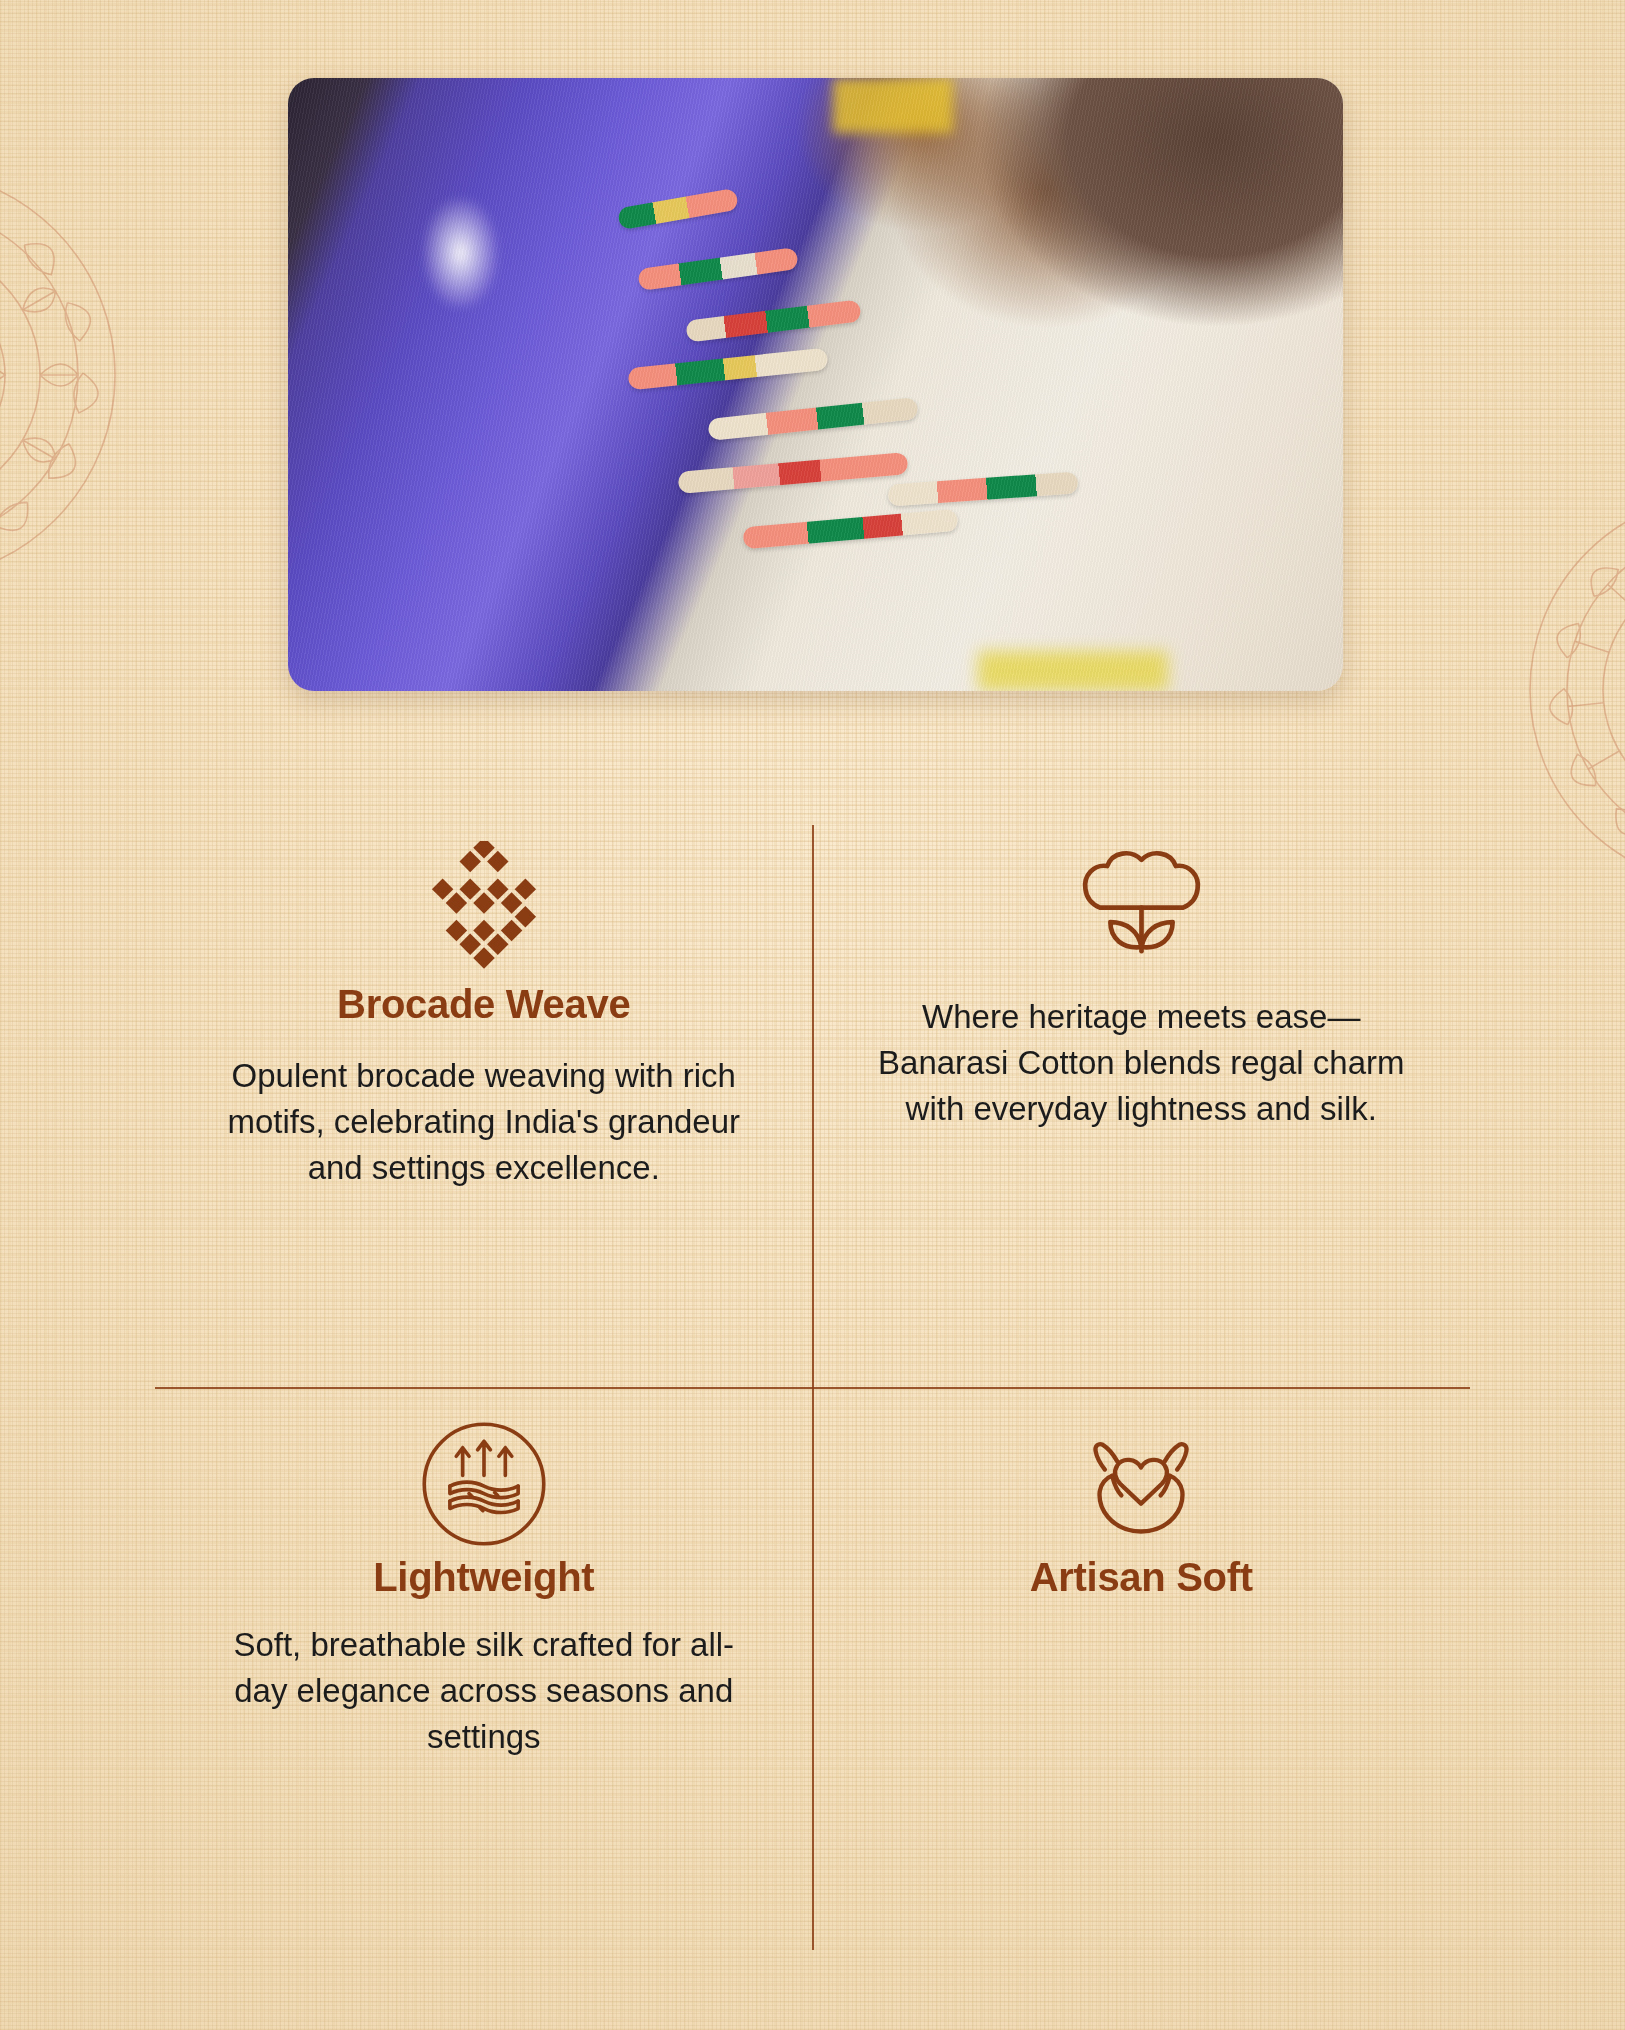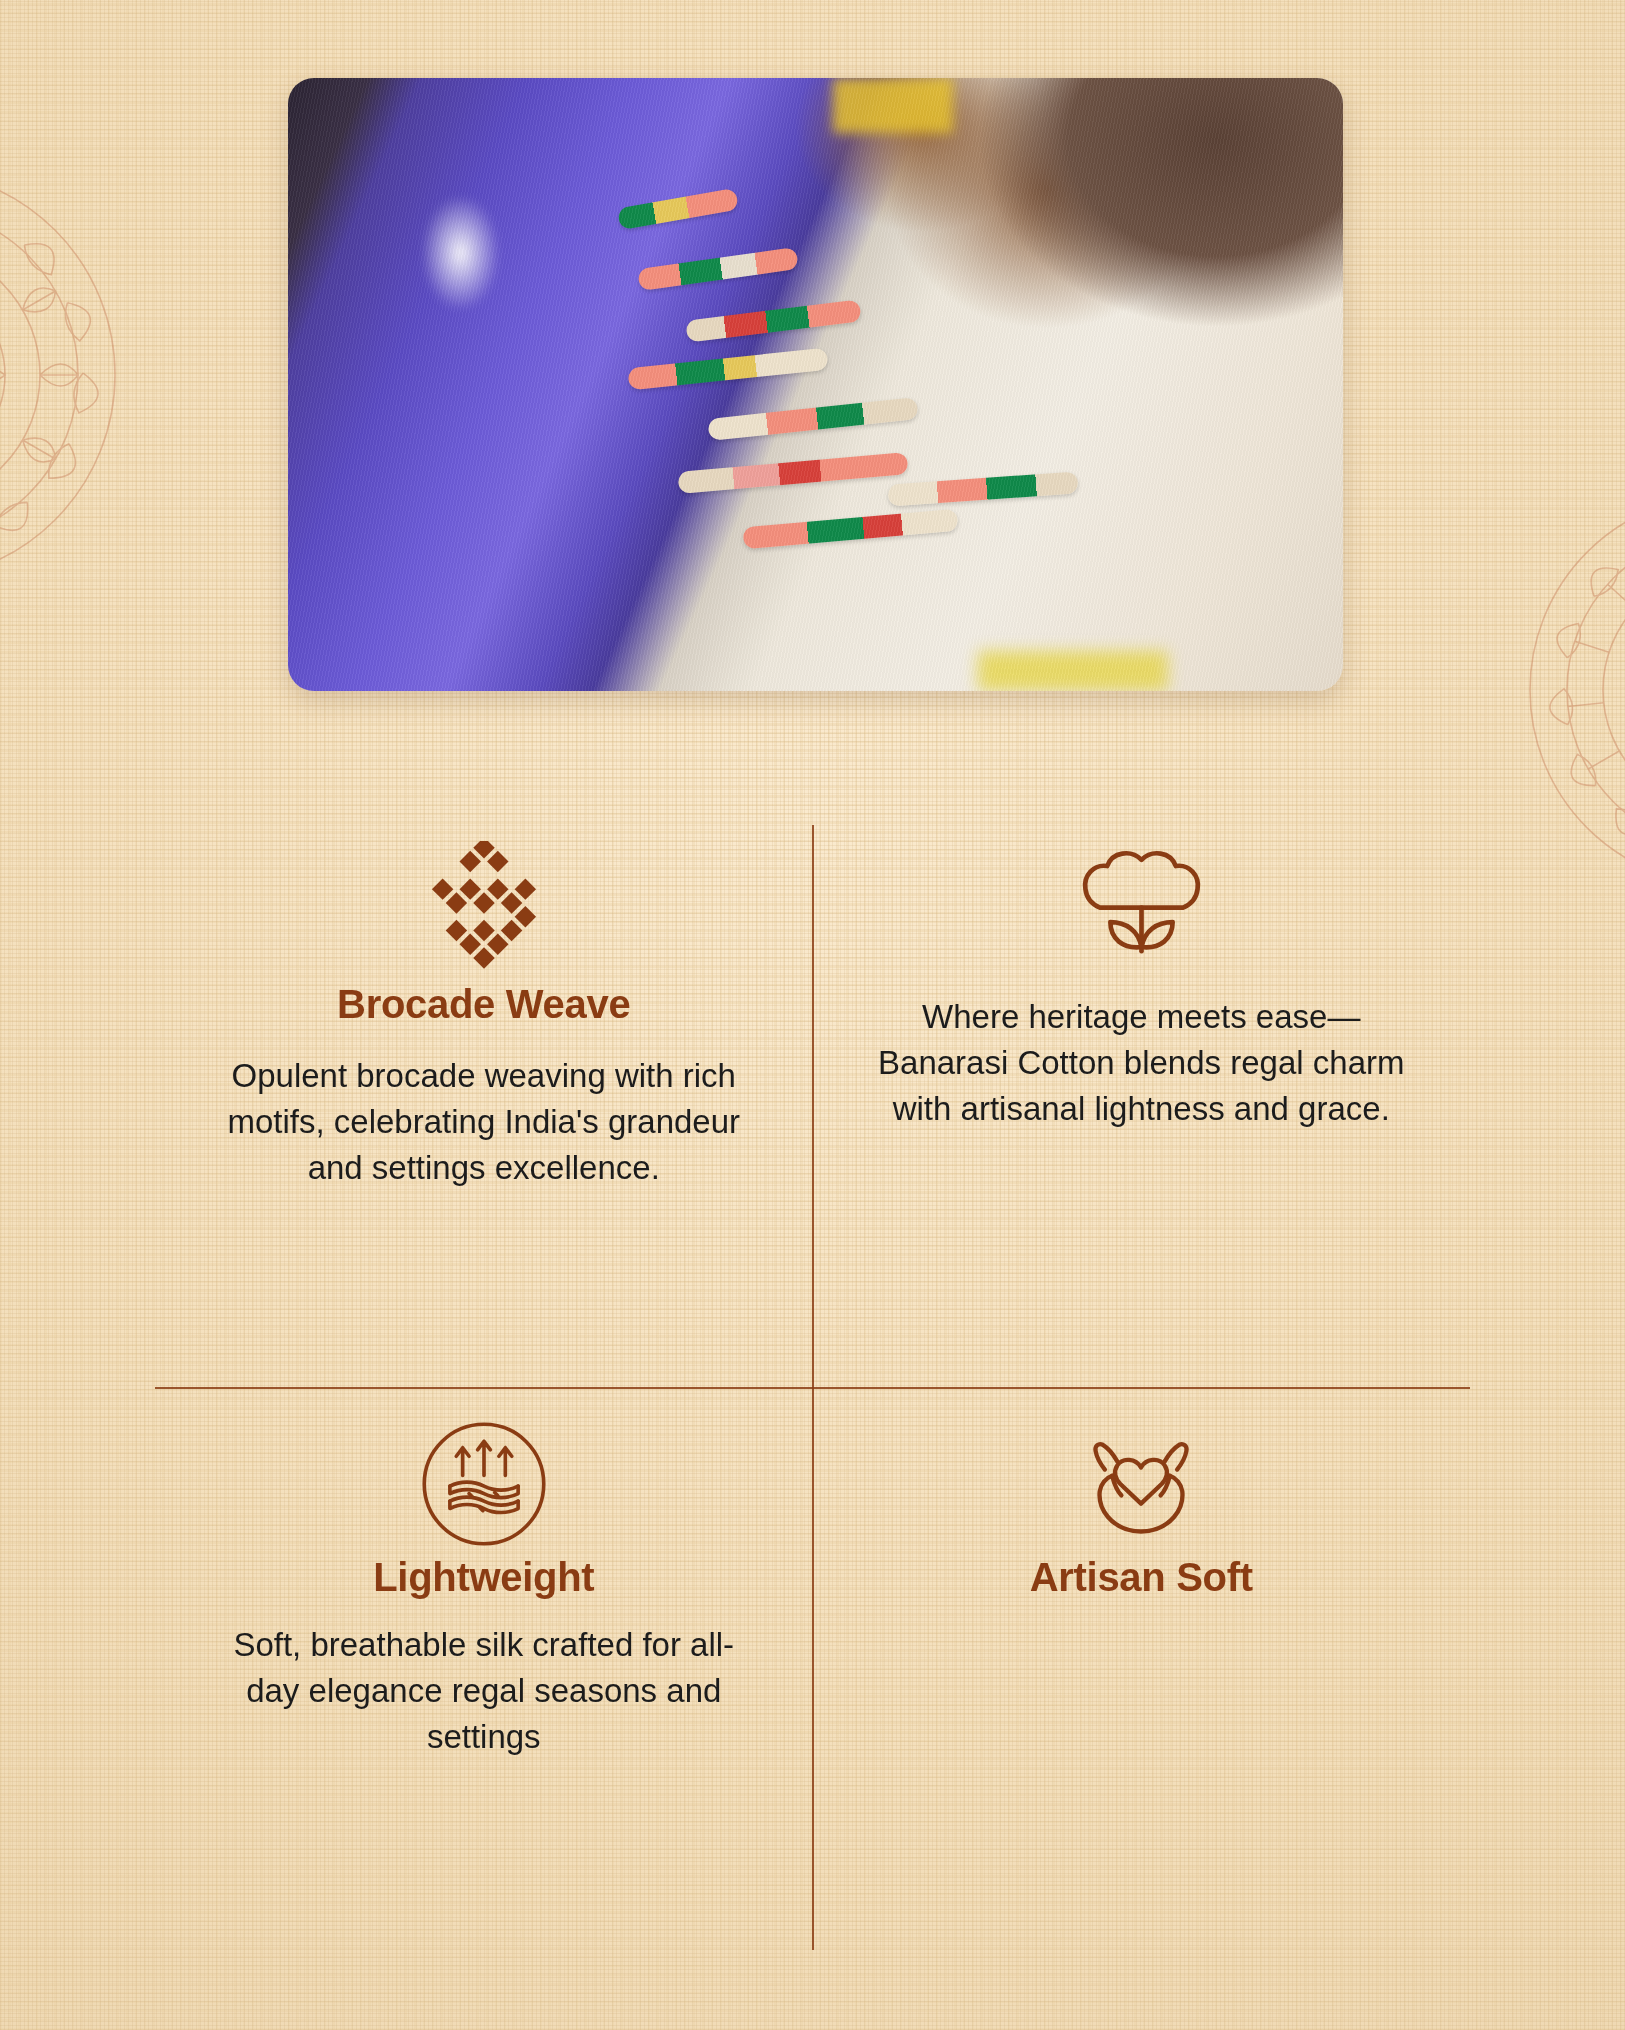--- a/index.html
+++ b/index.html
@@ -514,39 +514,39 @@
 
     <div class="feature">
       <div class="icon">
         <svg width="135" height="125" viewBox="0 0 130 120" fill="none" stroke="#8a3c13" stroke-width="4.5" stroke-linecap="round" stroke-linejoin="round">
           <path d="M65 16c10-10 28-8 33 6 13-2 23 9 21 22-1 9-7 15-14 18H25c-7-3-13-9-14-18-2-13 8-24 21-22 5-14 23-16 33-6z"></path>
           <path d="M65 62v42"></path>
           <path d="M65 100c-3-16-15-24-30-24 0 16 12 26 30 24z"></path>
           <path d="M65 100c3-16 15-24 30-24 0 16-12 26-30 24z"></path>
         </svg>
       </div>
-      <div class="desc">Where heritage meets ease—Banarasi Cotton blends regal charm with artisanal lightness and grace.</div>
+      <div class="desc">Where heritage meets ease—Banarasi Cotton blends regal charm with everyday lightness and silk.</div>
     </div>
 
     <div class="feature row2">
       <div class="icon">
         <svg width="128" height="128" viewBox="0 0 120 120" fill="none" stroke="#8a3c13" stroke-width="3.4" stroke-linecap="round" stroke-linejoin="round">
           <circle cx="60" cy="60" r="56"></circle>
           <path d="M40 52V26M40 26l-6 8M40 26l6 8"></path>
           <path d="M60 52V20M60 20l-6 8M60 20l6 8"></path>
           <path d="M80 52V26M80 26l-6 8M80 26l6 8"></path>
           <path d="M28 62c10-5 22-5 32 0 10 5 22 5 32 0"></path>
           <path d="M28 62v7c10-5 22-5 32 0 10 5 22 5 32 0v-7"></path>
           <path d="M28 76c10-5 22-5 32 0 10 5 22 5 32 0"></path>
           <path d="M28 76v7c10-5 22-5 32 0 10 5 22 5 32 0v-7"></path>
           <path d="M46 69l3 3M70 68l3 3M56 82l3 3"></path>
         </svg>
       </div>
       <div class="title">Lightweight</div>
-      <div class="desc">Soft, breathable silk crafted for all-day elegance regal seasons and settings</div>
+      <div class="desc">Soft, breathable silk crafted for all-day elegance across seasons and settings</div>
     </div>
 
     <div class="feature row2">
       <div class="icon">
         <svg width="130" height="128" viewBox="0 0 126 124" fill="none" stroke="#8a3c13" stroke-width="4.2" stroke-linecap="round" stroke-linejoin="round">
           <path d="M63 46c-5-9-18-10-23-2-4 6-2 13 3 18l20 19 20-19c5-5 7-12 3-18-5-8-18-7-23 2z"></path>
           <path d="M40 40c-4-7-9-13-14-16-4-2-8 1-7 6 1 6 5 13 9 18"></path>
           <path d="M86 40c4-7 9-13 14-16 4-2 8 1 7 6-1 6-5 13-9 18"></path>
           <path d="M35 54c-6 2-11 8-12 15-1 9 2 18 8 25 7 8 17 14 32 14s25-6 32-14c6-7 9-16 8-25-1-7-6-13-12-15"></path>
           <path d="M35 54c2 8 4 14 9 19M91 54c-2 8-4 14-9 19"></path>

